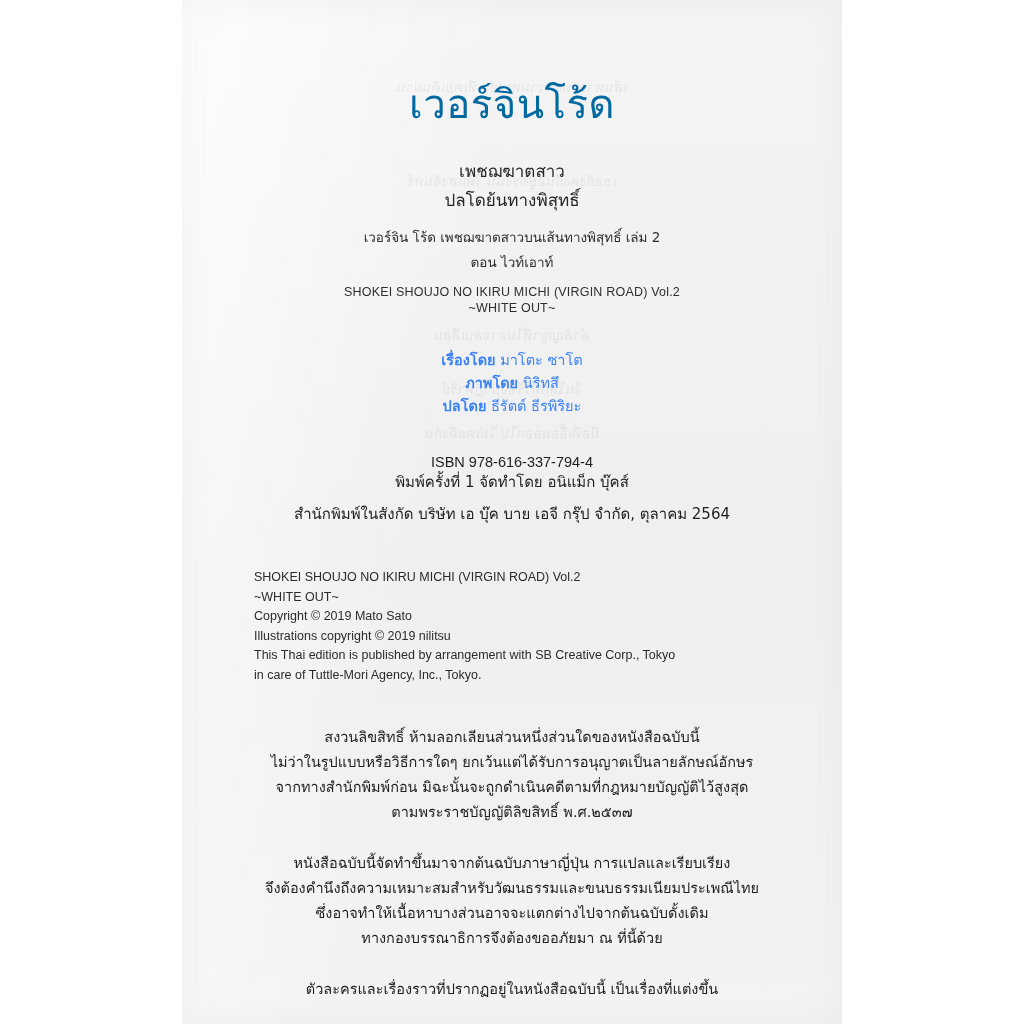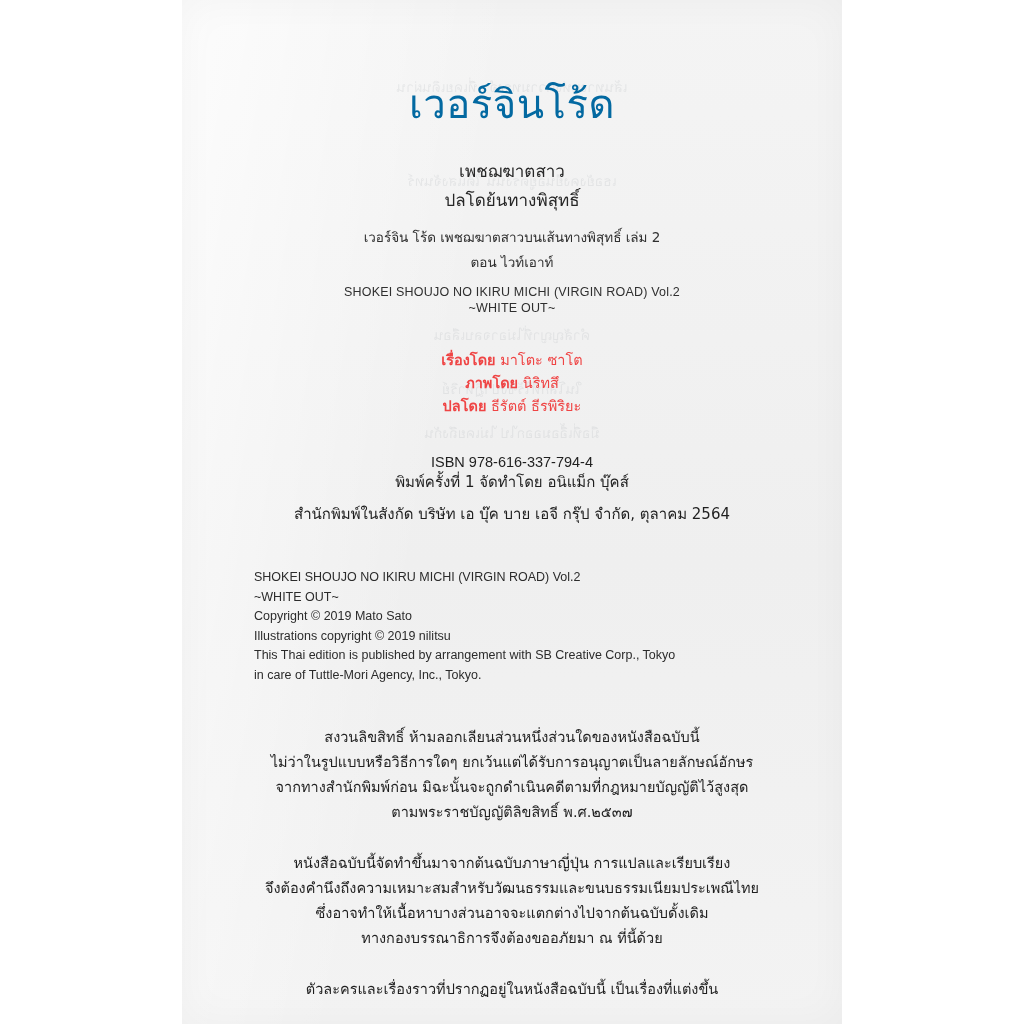--- a/index.html
+++ b/index.html
@@ -67,21 +67,21 @@
     color: #0369a1;
   }
   .title-sub1 { margin-top: 21px; font-size: 17px; color: #262626; }
   .title-sub2 { margin-top: 2px; font-size: 17px; color: #262626; }
   .series-line { margin-top: 13px; font-size: 13.5px; color: #2f2f2f; }
   .series-line2 { margin-top: 3px; font-size: 13.5px; color: #2f2f2f; }
   .rom-title { margin-top: 12px; font-size: 12.5px; letter-spacing: 0.2px; color: #2f2f2f; }
   .rom-sub { margin-top: 2px; font-size: 12.5px; letter-spacing: 0.2px; color: #2f2f2f; }
 
   .credits { margin-top: 34px; }
-  .credit-row { font-size: 14.5px; line-height: 23px; color: #ef4444; }
+  .credit-row { font-size: 14.5px; line-height: 23px; color: #3b82f6; }
   .credit-row b { font-weight: bold; }
 
   .isbn { margin-top: 36px; font-size: 14.5px; color: #1f1f1f; }
   .print-line { font-size: 15px; color: #1f1f1f; }
   .pub-line { margin-top: 8px; font-size: 15px; color: #1f1f1f; }
 
   .copyblock {
     margin-top: 42px;
     padding-left: 72px;
     text-align: left;

